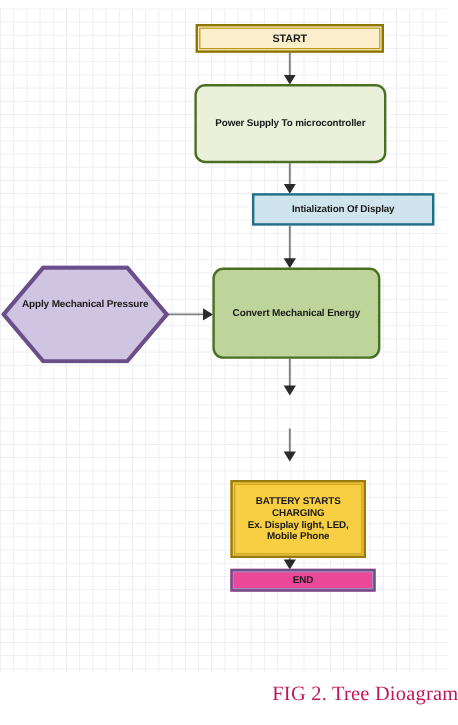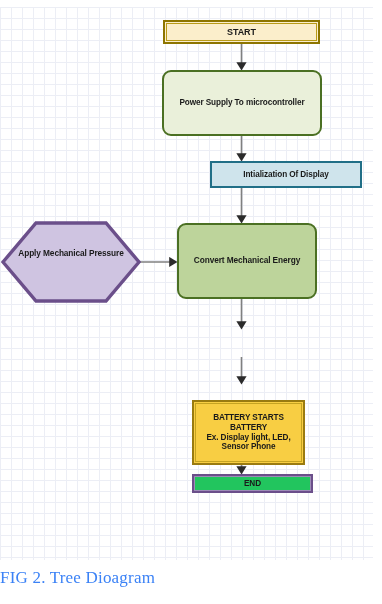--- a/index.html
+++ b/index.html
@@ -138,37 +138,37 @@
     outline: 1px solid #c5a322;
     outline-offset: -4px;
     font-size: 8.2px;
     margin-top: 16px;
   }
 
   
   #n-end {
     left: 192px; top: 474px;
     width: 121px; height: 19px;
-    background: #22c55e;
+    background: #ec4899;
     border: 2px solid #6b4f8a;
     outline: 1px solid #9d8bb7;
     outline-offset: -3px;
     font-size: 8.2px;
   }
 
   
   #caption {
     position: absolute;
     left: 0;
     top: 568px;
     width: 382px;
-    text-align: left;
+    text-align: right;
     font-family: "Liberation Serif", serif;
     font-size: 17px;
-    color: #3b82f6;
+    color: #be185d;
     letter-spacing: 0.2px;
   }
 </style>
 </head>
 <body>
 
 <div id="figure">
 
   <div id="canvas"></div>
 
@@ -213,23 +213,23 @@
   <div class="node" id="n-convert">
     <div>
       <div>Convert Mechanical Energy</div>
     </div>
   </div>
 
 
   <div class="node" id="n-battery">
     <div>
       <div>BATTERY STARTS</div>
-      <div>BATTERY</div>
+      <div>CHARGING</div>
       <div>Ex. Display light, LED,</div>
-      <div>Sensor Phone</div>
+      <div>Mobile Phone</div>
     </div>
   </div>
 
   <div class="node" id="n-end">
     <span>END</span>
   </div>
 
   <div id="caption">FIG 2. Tree Dioagram</div>
 
 </div>

